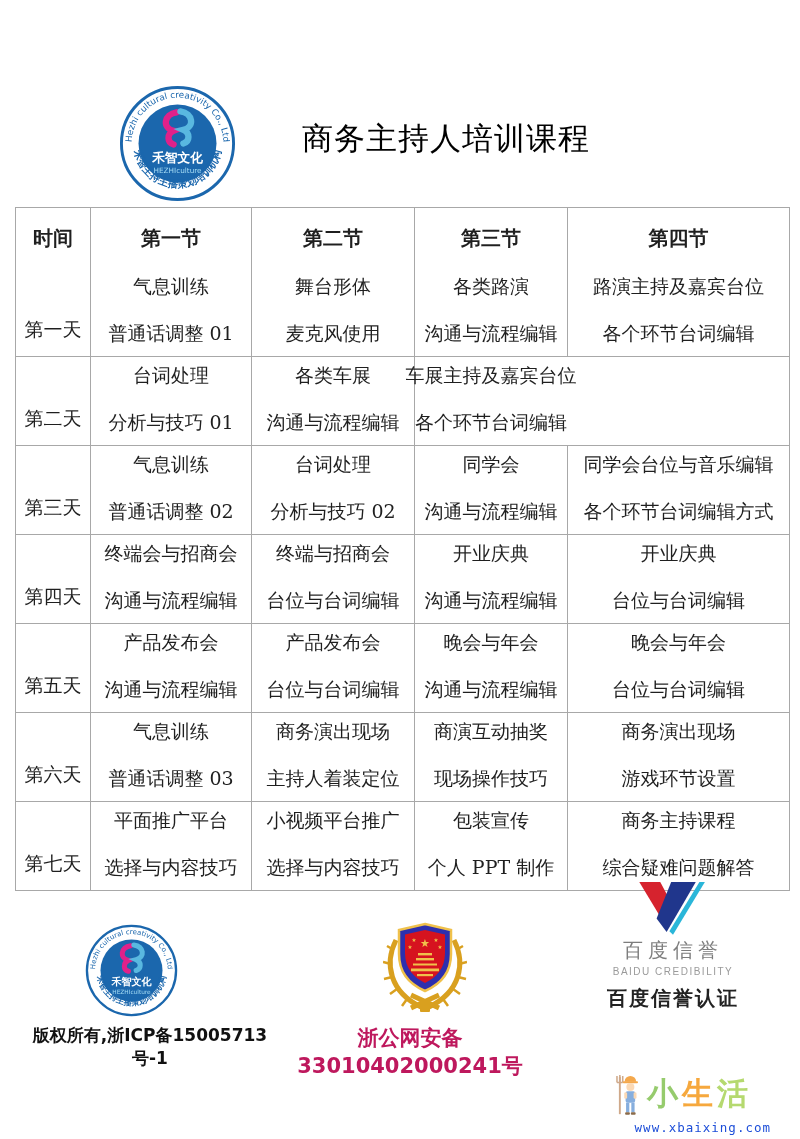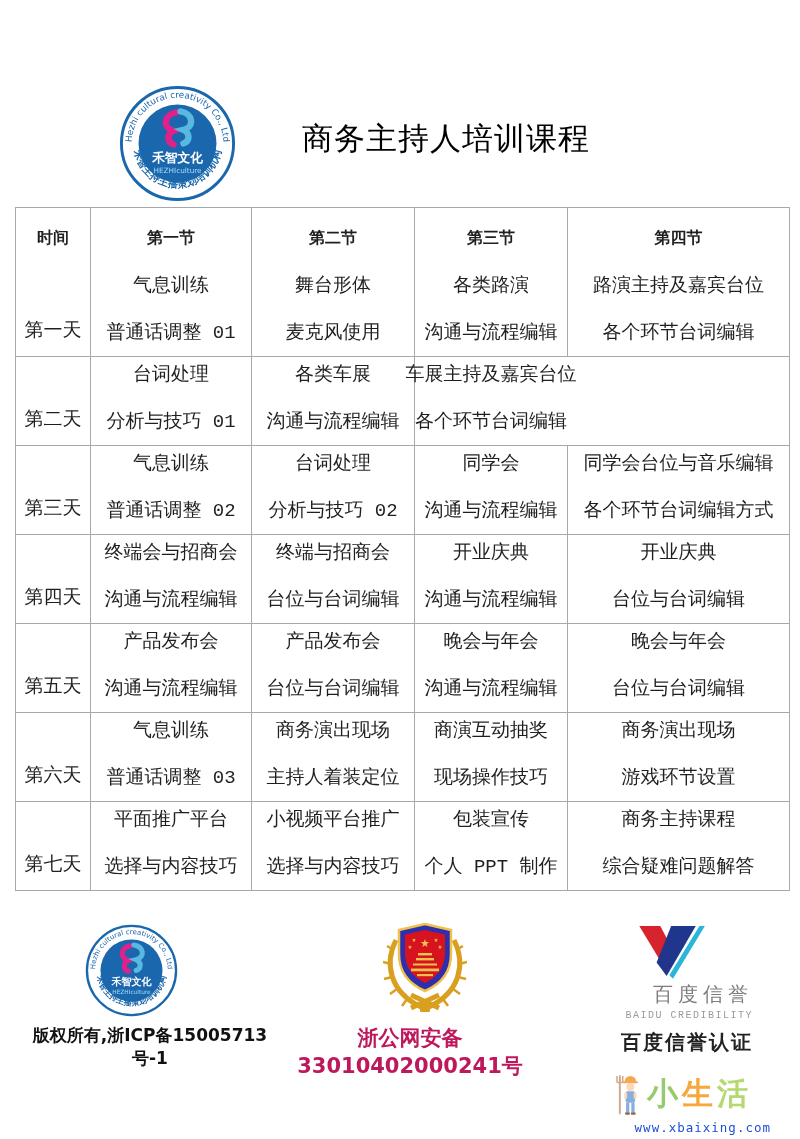--- a/index.html
+++ b/index.html
@@ -17,36 +17,36 @@
   .page-title{position:absolute;left:296px;top:118px;width:300px;margin:0;text-align:center;
     font-size:31px;font-weight:normal;letter-spacing:1px;color:#000;}
 
   
   .course-table{position:absolute;left:15px;top:207px;width:773px;border:1px solid var(--border);}
   .t-row{display:grid;grid-template-columns:74px 161px 163px 153px 222px;}
   .t-row + .t-row{border-top:1px solid var(--border);}
   .t-cell{border-left:1px solid var(--border);box-sizing:border-box;}
   .t-cell:first-child{border-left:none;}
   .thead .t-cell{height:60px;display:flex;align-items:center;justify-content:center;
-    font-size:16px;font-weight:bold;}
+    font-size:20px;font-weight:bold;}
   .tbody-row .t-cell{height:88px;}
   .day-cell{display:flex;align-items:flex-end;justify-content:center;padding-bottom:13px;font-size:19px;}
   .content-cell{display:flex;flex-direction:column;align-items:center;justify-content:space-between;
-    padding:7px 2px 11px 2px;font-size:19px;text-align:center;font-family:Liberation Mono, monospace;}
+    padding:7px 2px 11px 2px;font-size:19px;text-align:center;}
   .cell-line{display:block;line-height:23px;white-space:nowrap;}
 
   
   .logo-footer{position:absolute;left:85px;top:924px;width:93px;height:93px;}
   .copyright{position:absolute;left:24px;top:1024px;width:252px;text-align:center;
     font-family:"DejaVu Sans","Liberation Sans",sans-serif;font-weight:bold;font-size:17px;color:#111;}
   .police-badge{position:absolute;left:383px;top:920px;width:84px;height:94px;}
   .police-filing{position:absolute;left:278px;top:1024px;width:264px;text-align:center;
     font-family:"DejaVu Sans","Liberation Sans",sans-serif;font-weight:bold;font-size:21px;color:#be185d;}
-  .baidu-block{position:absolute;left:593px;top:920px;width:160px;text-align:right;
-    font-family:Liberation Mono, monospace;}
+  .baidu-block{position:absolute;left:593px;top:876px;width:160px;text-align:center;
+    font-family:Liberation Sans, sans-serif;}
   .baidu-v{display:block;margin:4px auto 2px auto;}
   .baidu-cn{font-size:20px;letter-spacing:5px;color:#7d7d7d;}
   .baidu-en{font-size:10px;letter-spacing:1.5px;color:#9a9a9a;margin-top:2px;}
   .baidu-cert{font-size:20px;font-weight:bold;letter-spacing:2px;color:#222;margin-top:8px;}
 
   
   .watermark{position:absolute;left:616px;top:1066px;width:155px;}
   .wm-top{display:flex;align-items:flex-start;}
   .wm-mascot{flex:0 0 auto;margin-top:8px;}
   .wm-chars{font-family:"DejaVu Sans","Liberation Sans",sans-serif;font-weight:bold;

